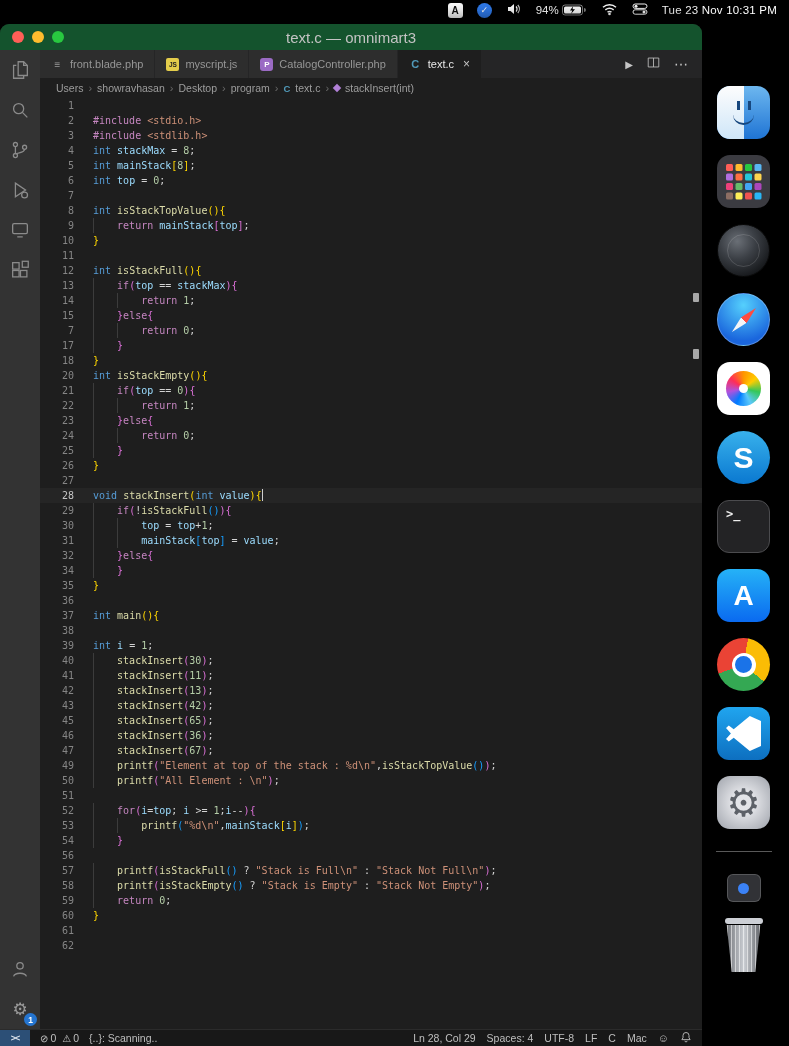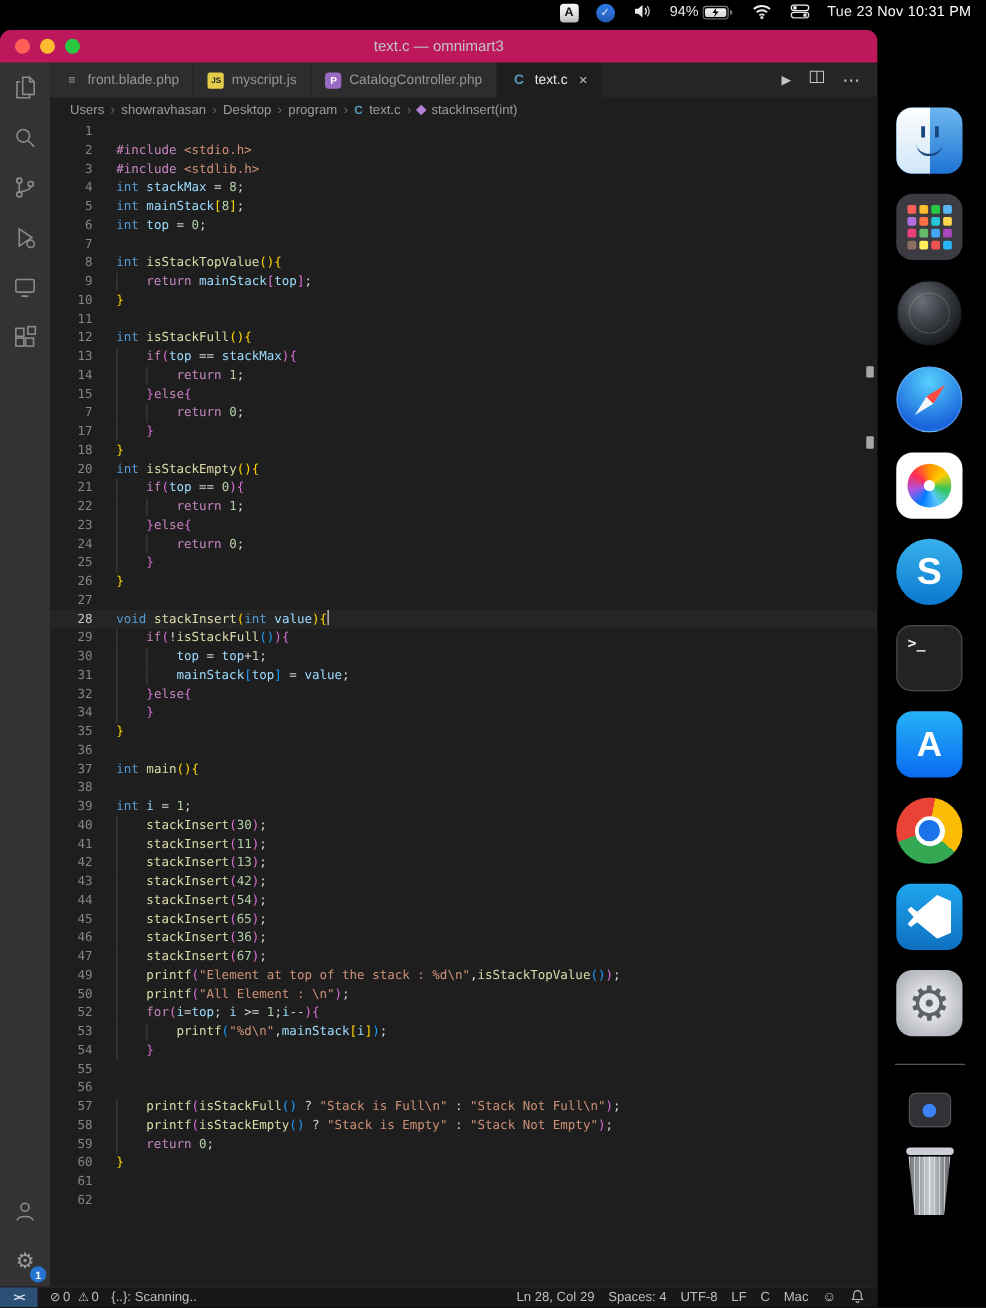--- a/index.html
+++ b/index.html
@@ -18,22 +18,22 @@
   .mb-check{width:15px;height:15px;border-radius:50%;background:var(--accent);color:#fff;
     display:flex;align-items:center;justify-content:center;font-size:9px}
   .mb-check::before{content:"\2713"}
   .mb-batt{display:flex;align-items:center;gap:3px}
   .mb-clock{font-size:11.5px;letter-spacing:.2px}
 
   
   .window{position:absolute;left:0;top:24px;bottom:0;width:702px;background:#1e1e1e;
     border-radius:9px 9px 0 0;overflow:hidden;display:flex;flex-direction:column;
     box-shadow:0 0 24px rgba(0,0,0,.9)}
-  .titlebar{height:26px;flex:none;background:#be185d;position:relative;display:flex;
-    align-items:center;justify-content:center;font-size:12px;color:#c3c3c3}
+  .titlebar{height:26px;flex:none;background:#14532d;position:relative;display:flex;
+    align-items:center;justify-content:center;font-size:15px;color:#c3c3c3}
   .lights{position:absolute;left:12px;top:50%;transform:translateY(-50%);display:flex;gap:8px}
   .light{width:12px;height:12px;border-radius:50%}
   .light.r{background:#ff5f57}.light.y{background:#febc2e}.light.g{background:#28c840}
 
   .winbody{flex:1;display:flex;min-height:0}
   .activitybar{width:40px;flex:none;background:#333333;display:flex;flex-direction:column;align-items:center}
   .ab-item{width:40px;height:40px;display:flex;align-items:center;justify-content:center;position:relative}
   .ab-item svg{stroke:#8b8b8b;fill:none;stroke-width:1.4}
   .ab-bottom{margin-top:auto}
   .gear-glyph{font-size:17px;color:#9a9a9a;font-family:"DejaVu Sans",sans-serif}
@@ -481,58 +481,54 @@
             </div>
             <div class="cl">
               <span class="ln">42</span>
               <span class="codespan"><span class="iu"></span><span class="t-f">stackInsert</span><span class="t-b2">(</span><span class="t-n">13</span><span class="t-b2">)</span><span class="t-p">;</span></span>
             </div>
             <div class="cl">
               <span class="ln">43</span>
               <span class="codespan"><span class="iu"></span><span class="t-f">stackInsert</span><span class="t-b2">(</span><span class="t-n">42</span><span class="t-b2">)</span><span class="t-p">;</span></span>
             </div>
             <div class="cl">
-              <span class="ln">44</span>
-              <span class="codespan"><span class="iu"></span><span class="t-f">stackInsert</span><span class="t-b2">(</span><span class="t-n">54</span><span class="t-b2">)</span><span class="t-p">;</span></span>
-            </div>
-            <div class="cl">
               <span class="ln">45</span>
               <span class="codespan"><span class="iu"></span><span class="t-f">stackInsert</span><span class="t-b2">(</span><span class="t-n">65</span><span class="t-b2">)</span><span class="t-p">;</span></span>
             </div>
             <div class="cl">
               <span class="ln">46</span>
               <span class="codespan"><span class="iu"></span><span class="t-f">stackInsert</span><span class="t-b2">(</span><span class="t-n">36</span><span class="t-b2">)</span><span class="t-p">;</span></span>
             </div>
             <div class="cl">
               <span class="ln">47</span>
               <span class="codespan"><span class="iu"></span><span class="t-f">stackInsert</span><span class="t-b2">(</span><span class="t-n">67</span><span class="t-b2">)</span><span class="t-p">;</span></span>
             </div>
             <div class="cl">
               <span class="ln">49</span>
               <span class="codespan"><span class="iu"></span><span class="t-f">printf</span><span class="t-b2">(</span><span class="t-s">"Element at top of the stack : %d\n"</span><span class="t-p">,</span><span class="t-f">isStackTopValue</span><span class="t-b3">(</span><span class="t-b3">)</span><span class="t-b2">)</span><span class="t-p">;</span></span>
             </div>
             <div class="cl">
               <span class="ln">50</span>
               <span class="codespan"><span class="iu"></span><span class="t-f">printf</span><span class="t-b2">(</span><span class="t-s">"All Element : \n"</span><span class="t-b2">)</span><span class="t-p">;</span></span>
             </div>
             <div class="cl">
+              <span class="ln">51</span>
+              <span class="codespan"></span>
+            </div>
+            <div class="cl">
               <span class="ln">52</span>
               <span class="codespan"><span class="iu"></span><span class="t-c">for</span><span class="t-b2">(</span><span class="t-v">i</span><span class="t-p">=</span><span class="t-v">top</span><span class="t-p">; </span><span class="t-v">i</span><span class="t-p"> &gt;= </span><span class="t-n">1</span><span class="t-p">;</span><span class="t-v">i</span><span class="t-p">--</span><span class="t-b2">)</span><span class="t-b2">{</span></span>
             </div>
             <div class="cl">
               <span class="ln">53</span>
               <span class="codespan"><span class="iu"></span><span class="iu"></span><span class="t-f">printf</span><span class="t-b3">(</span><span class="t-s">"%d\n"</span><span class="t-p">,</span><span class="t-v">mainStack</span><span class="t-b1">[</span><span class="t-v">i</span><span class="t-b1">]</span><span class="t-b3">)</span><span class="t-p">;</span></span>
             </div>
             <div class="cl">
               <span class="ln">54</span>
               <span class="codespan"><span class="iu"></span><span class="t-b2">}</span></span>
-            </div>
-            <div class="cl">
-              <span class="ln">55</span>
-              <span class="codespan"></span>
             </div>
             <div class="cl">
               <span class="ln">56</span>
               <span class="codespan"></span>
             </div>
             <div class="cl">
               <span class="ln">57</span>
               <span class="codespan"><span class="iu"></span><span class="t-f">printf</span><span class="t-b2">(</span><span class="t-f">isStackFull</span><span class="t-b3">(</span><span class="t-b3">)</span><span class="t-p"> ? </span><span class="t-s">"Stack is Full\n"</span><span class="t-p"> : </span><span class="t-s">"Stack Not Full\n"</span><span class="t-b2">)</span><span class="t-p">;</span></span>
             </div>
             <div class="cl">

